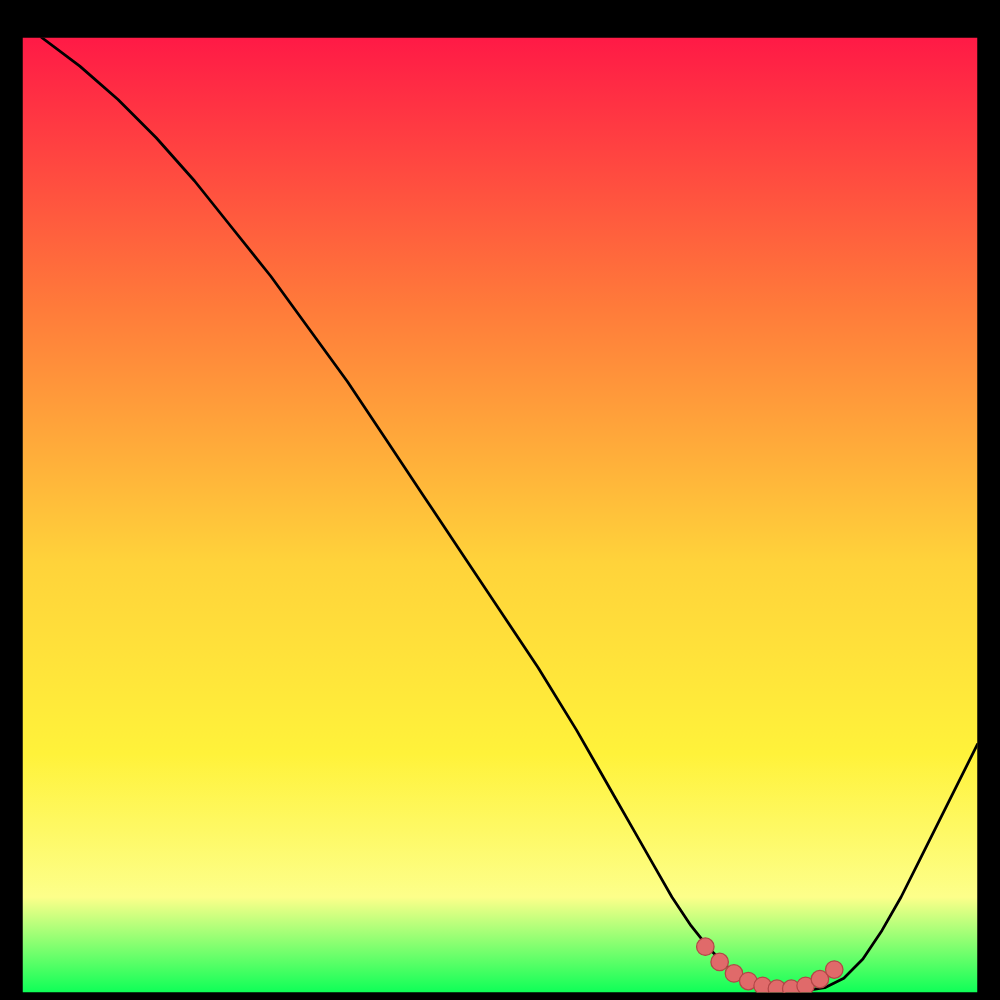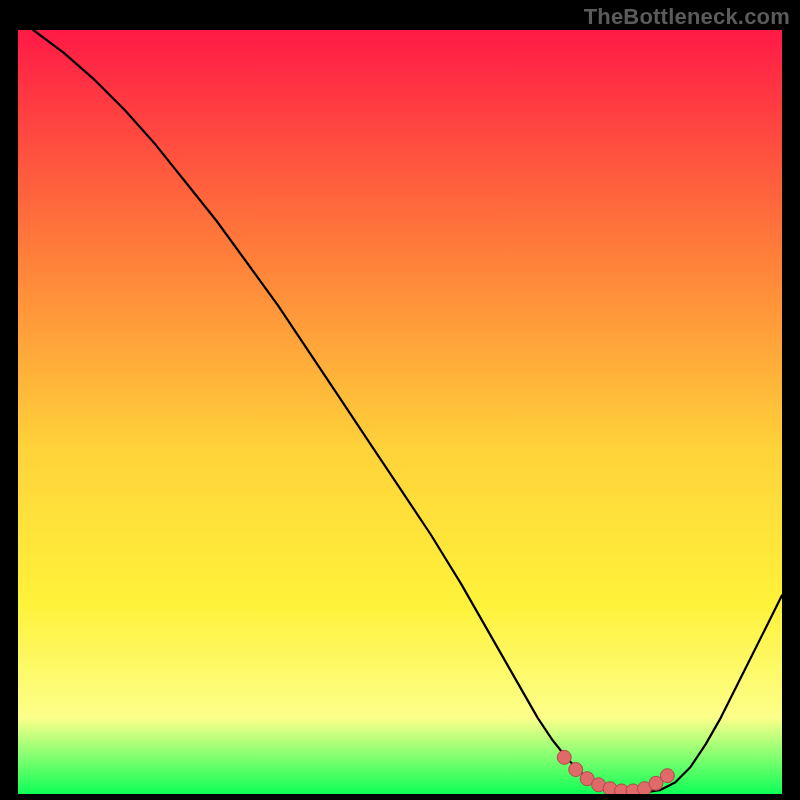--- a/index.html
+++ b/index.html
@@ -34,21 +34,20 @@
     width: 764px;
     height: 764px;
     display: block;
   }
 </style>
 </head>
 <body>
 
 <div class="stage">
 
-  <div class="attribution">TheBottleneck.com</div>
 
   <svg class="plot" viewBox="0 0 764 764" preserveAspectRatio="none">
     <defs>
       <linearGradient id="bg-grad" x1="0" y1="0" x2="0" y2="1">
         <stop id="g0" offset="0%" stop-color="#ff1a46"></stop>
         <stop id="g1" offset="28%" stop-color="#ff7a3a"></stop>
         <stop id="g2" offset="55%" stop-color="#ffd33a"></stop>
         <stop id="g3" offset="75%" stop-color="#fff23a"></stop>
         <stop id="g4" offset="90%" stop-color="#fdff8a"></stop>
         <stop id="g5" offset="100%" stop-color="#0eff57"></stop>

